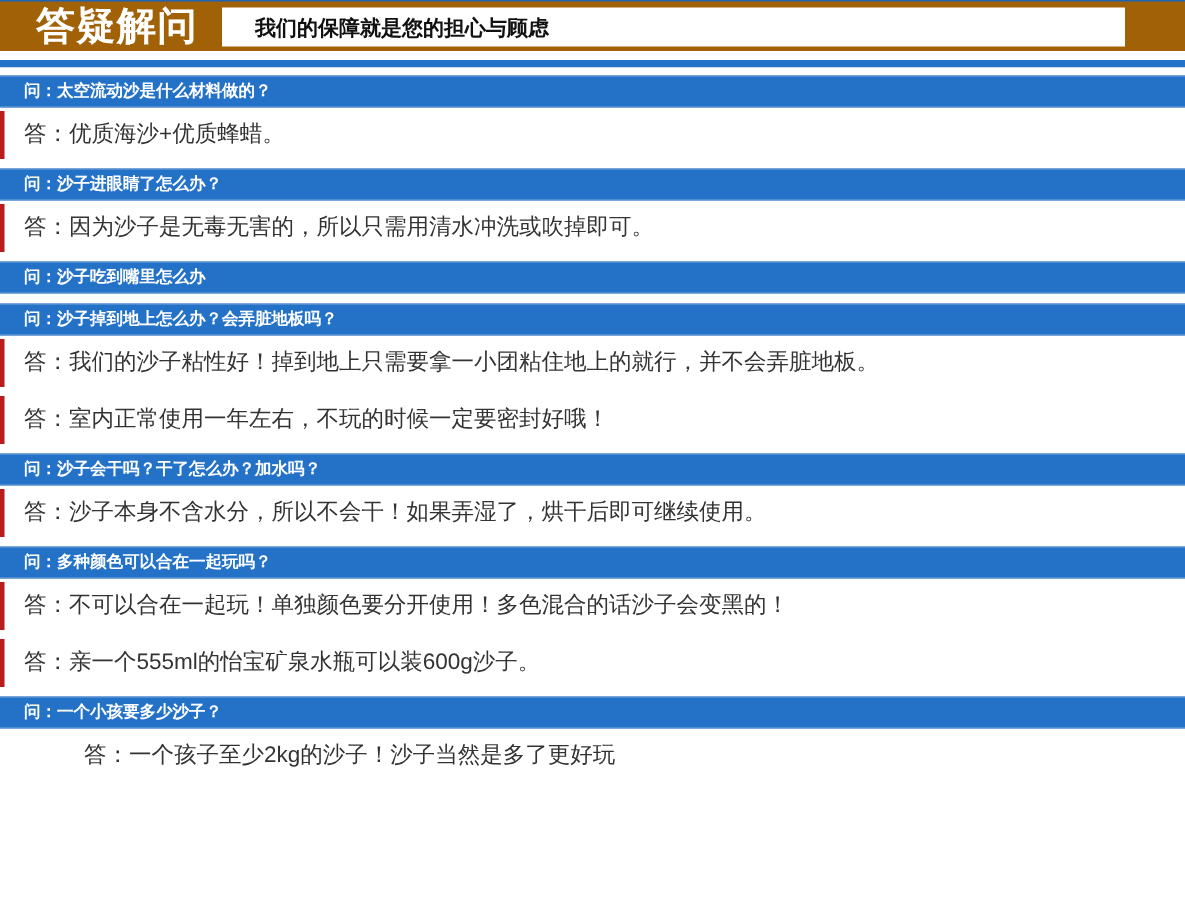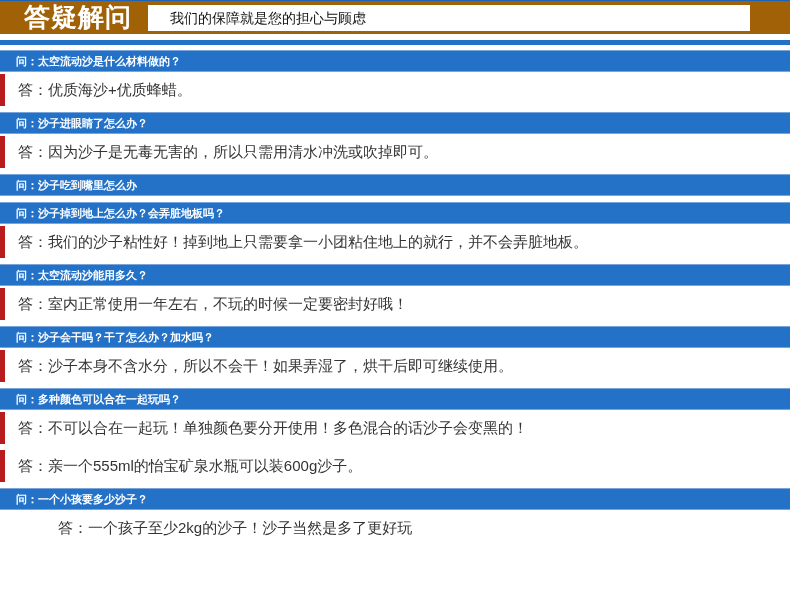--- a/index.html
+++ b/index.html
@@ -32,21 +32,21 @@
     left: 148px; top: 4px;
     width: 602px; height: 26px;
     background: #ffffff;
   }
   .header-tagline {
     display: block;
     height: 26px; line-height: 26px;
     padding-left: 22px;
     color: #111111;
     font-size: 14px;
-    font-weight: normal;
+    font-weight: bold;
     white-space: nowrap;
   }
   .header-gap { width: 790px; height: 6px; background: #ffffff; }
   .header-rule { width: 790px; height: 5px; background: #2472c8; }
   .rule-gap { width: 790px; height: 5px; background: #ffffff; }
 
   
   .faq-list { width: 790px; }
   .faq-item { margin-bottom: 6px; }
   .q-bar {
@@ -62,21 +62,21 @@
     font-weight: bold;
     white-space: nowrap;
     overflow: hidden;
   }
   .a-row {
     margin-top: 2px;
     width: 790px;
     height: 32px;
     line-height: 32px;
     background: #ffffff;
-    border-left: 5px solid #b91c1c;
+    border-left: 3px solid #b91c1c;
     padding-left: 13px;
     color: #333333;
     font-size: 15px;
     white-space: nowrap;
     overflow: hidden;
   }
   .faq-item:last-child .a-row { border-left-color: transparent; margin-left: 40px; }
   .q-label, .a-label { display: inline; }
   .q-text, .a-text { display: inline; }
 </style>
@@ -107,21 +107,20 @@
   <section class="faq-item">
     <div class="q-bar"><span class="q-label">问：</span><span class="q-text">沙子吃到嘴里怎么办</span></div>
   </section>
 
   <section class="faq-item">
     <div class="q-bar"><span class="q-label">问：</span><span class="q-text">沙子掉到地上怎么办？会弄脏地板吗？</span></div>
     <div class="a-row"><span class="a-label">答：</span><span class="a-text">我们的沙子粘性好！掉到地上只需要拿一小团粘住地上的就行，并不会弄脏地板。</span></div>
   </section>
 
   <section class="faq-item">
-    <div class="q-bar"><span class="q-label">问：</span><span class="q-text">太空流动沙能用多久？</span></div>
     <div class="a-row"><span class="a-label">答：</span><span class="a-text">室内正常使用一年左右，不玩的时候一定要密封好哦！</span></div>
   </section>
 
   <section class="faq-item">
     <div class="q-bar"><span class="q-label">问：</span><span class="q-text">沙子会干吗？干了怎么办？加水吗？</span></div>
     <div class="a-row"><span class="a-label">答：</span><span class="a-text">沙子本身不含水分，所以不会干！如果弄湿了，烘干后即可继续使用。</span></div>
   </section>
 
   <section class="faq-item">
     <div class="q-bar"><span class="q-label">问：</span><span class="q-text">多种颜色可以合在一起玩吗？</span></div>

